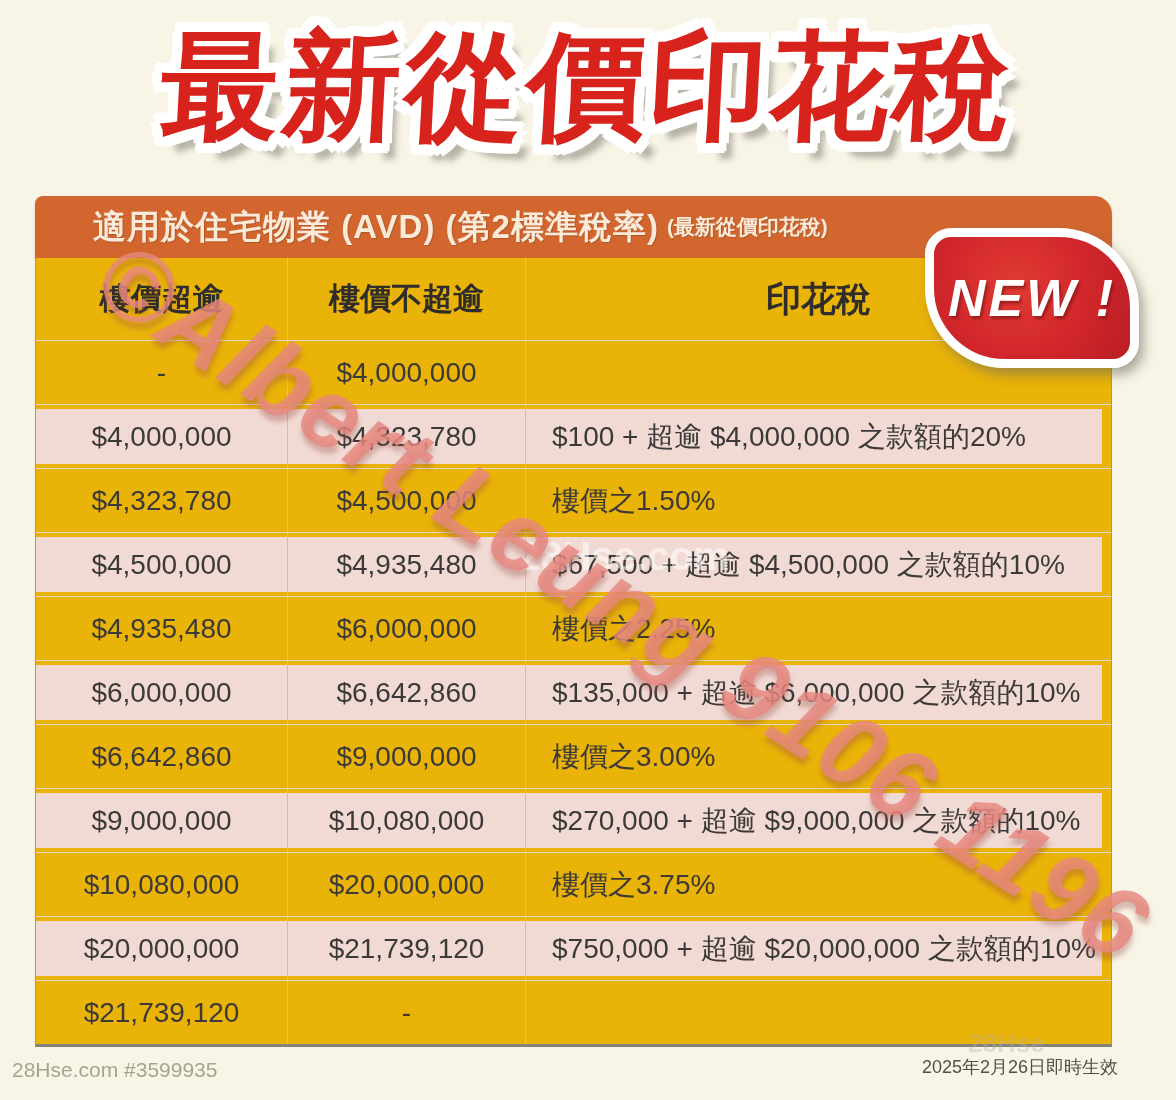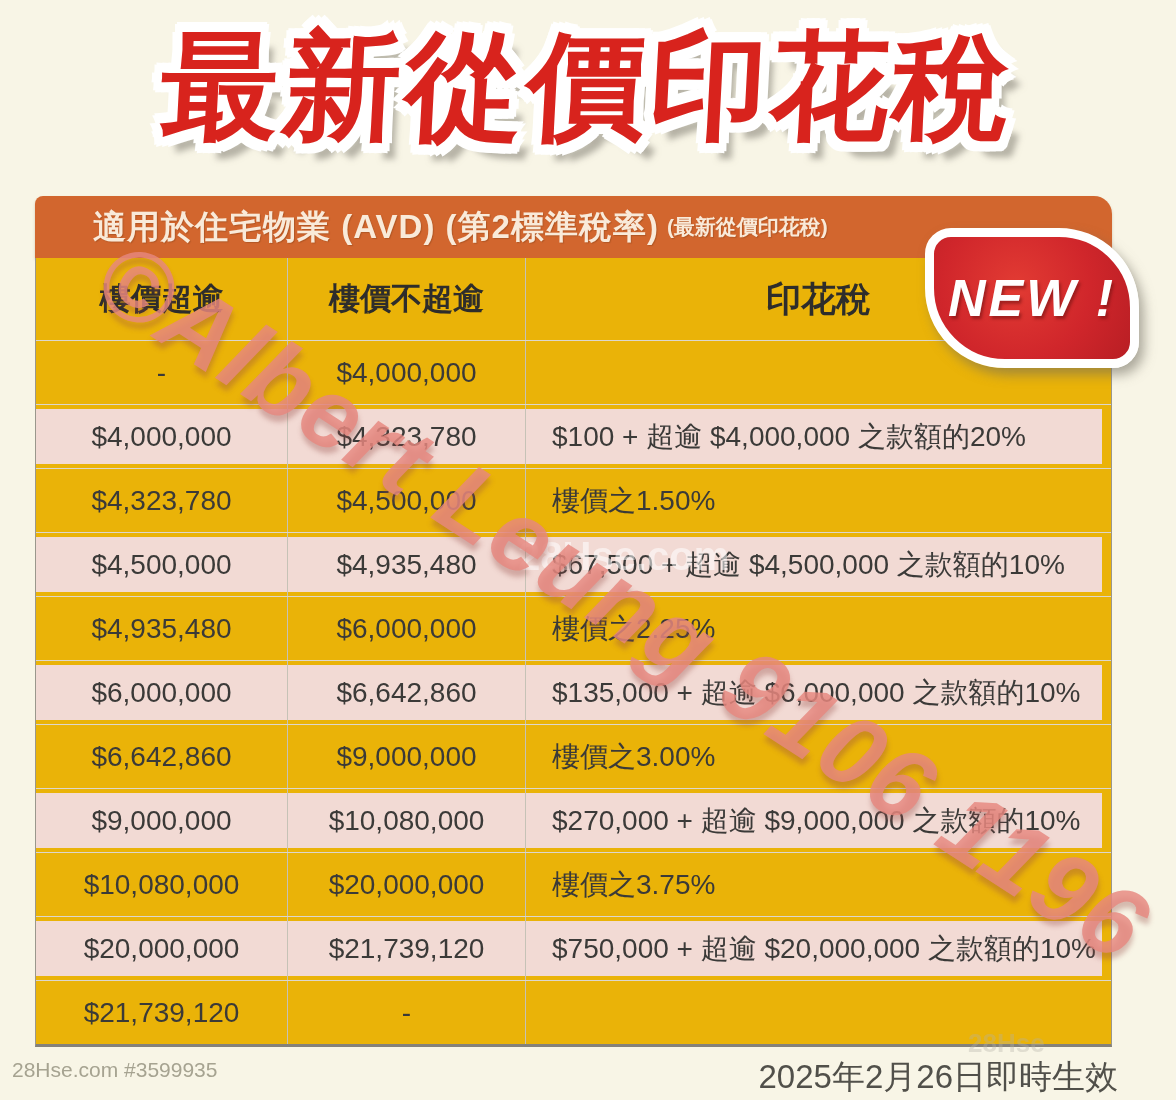--- a/index.html
+++ b/index.html
@@ -168,21 +168,21 @@
   .foot-left {
     position: absolute;
     left: 12px; top: 1058px;
     font-size: 21px;
     color: #a6a391;
     z-index: 2;
   }
   .foot-right {
     position: absolute;
     right: 58px; top: 1055px;
-    font-size: 33px;
+    font-size: 18px;
     color: #51504a;
     z-index: 2;
   }
 </style>
 </head>
 <body>
 
 <div class="title-wrap">
   <span class="title">最新從價印花稅</span>
 </div>

